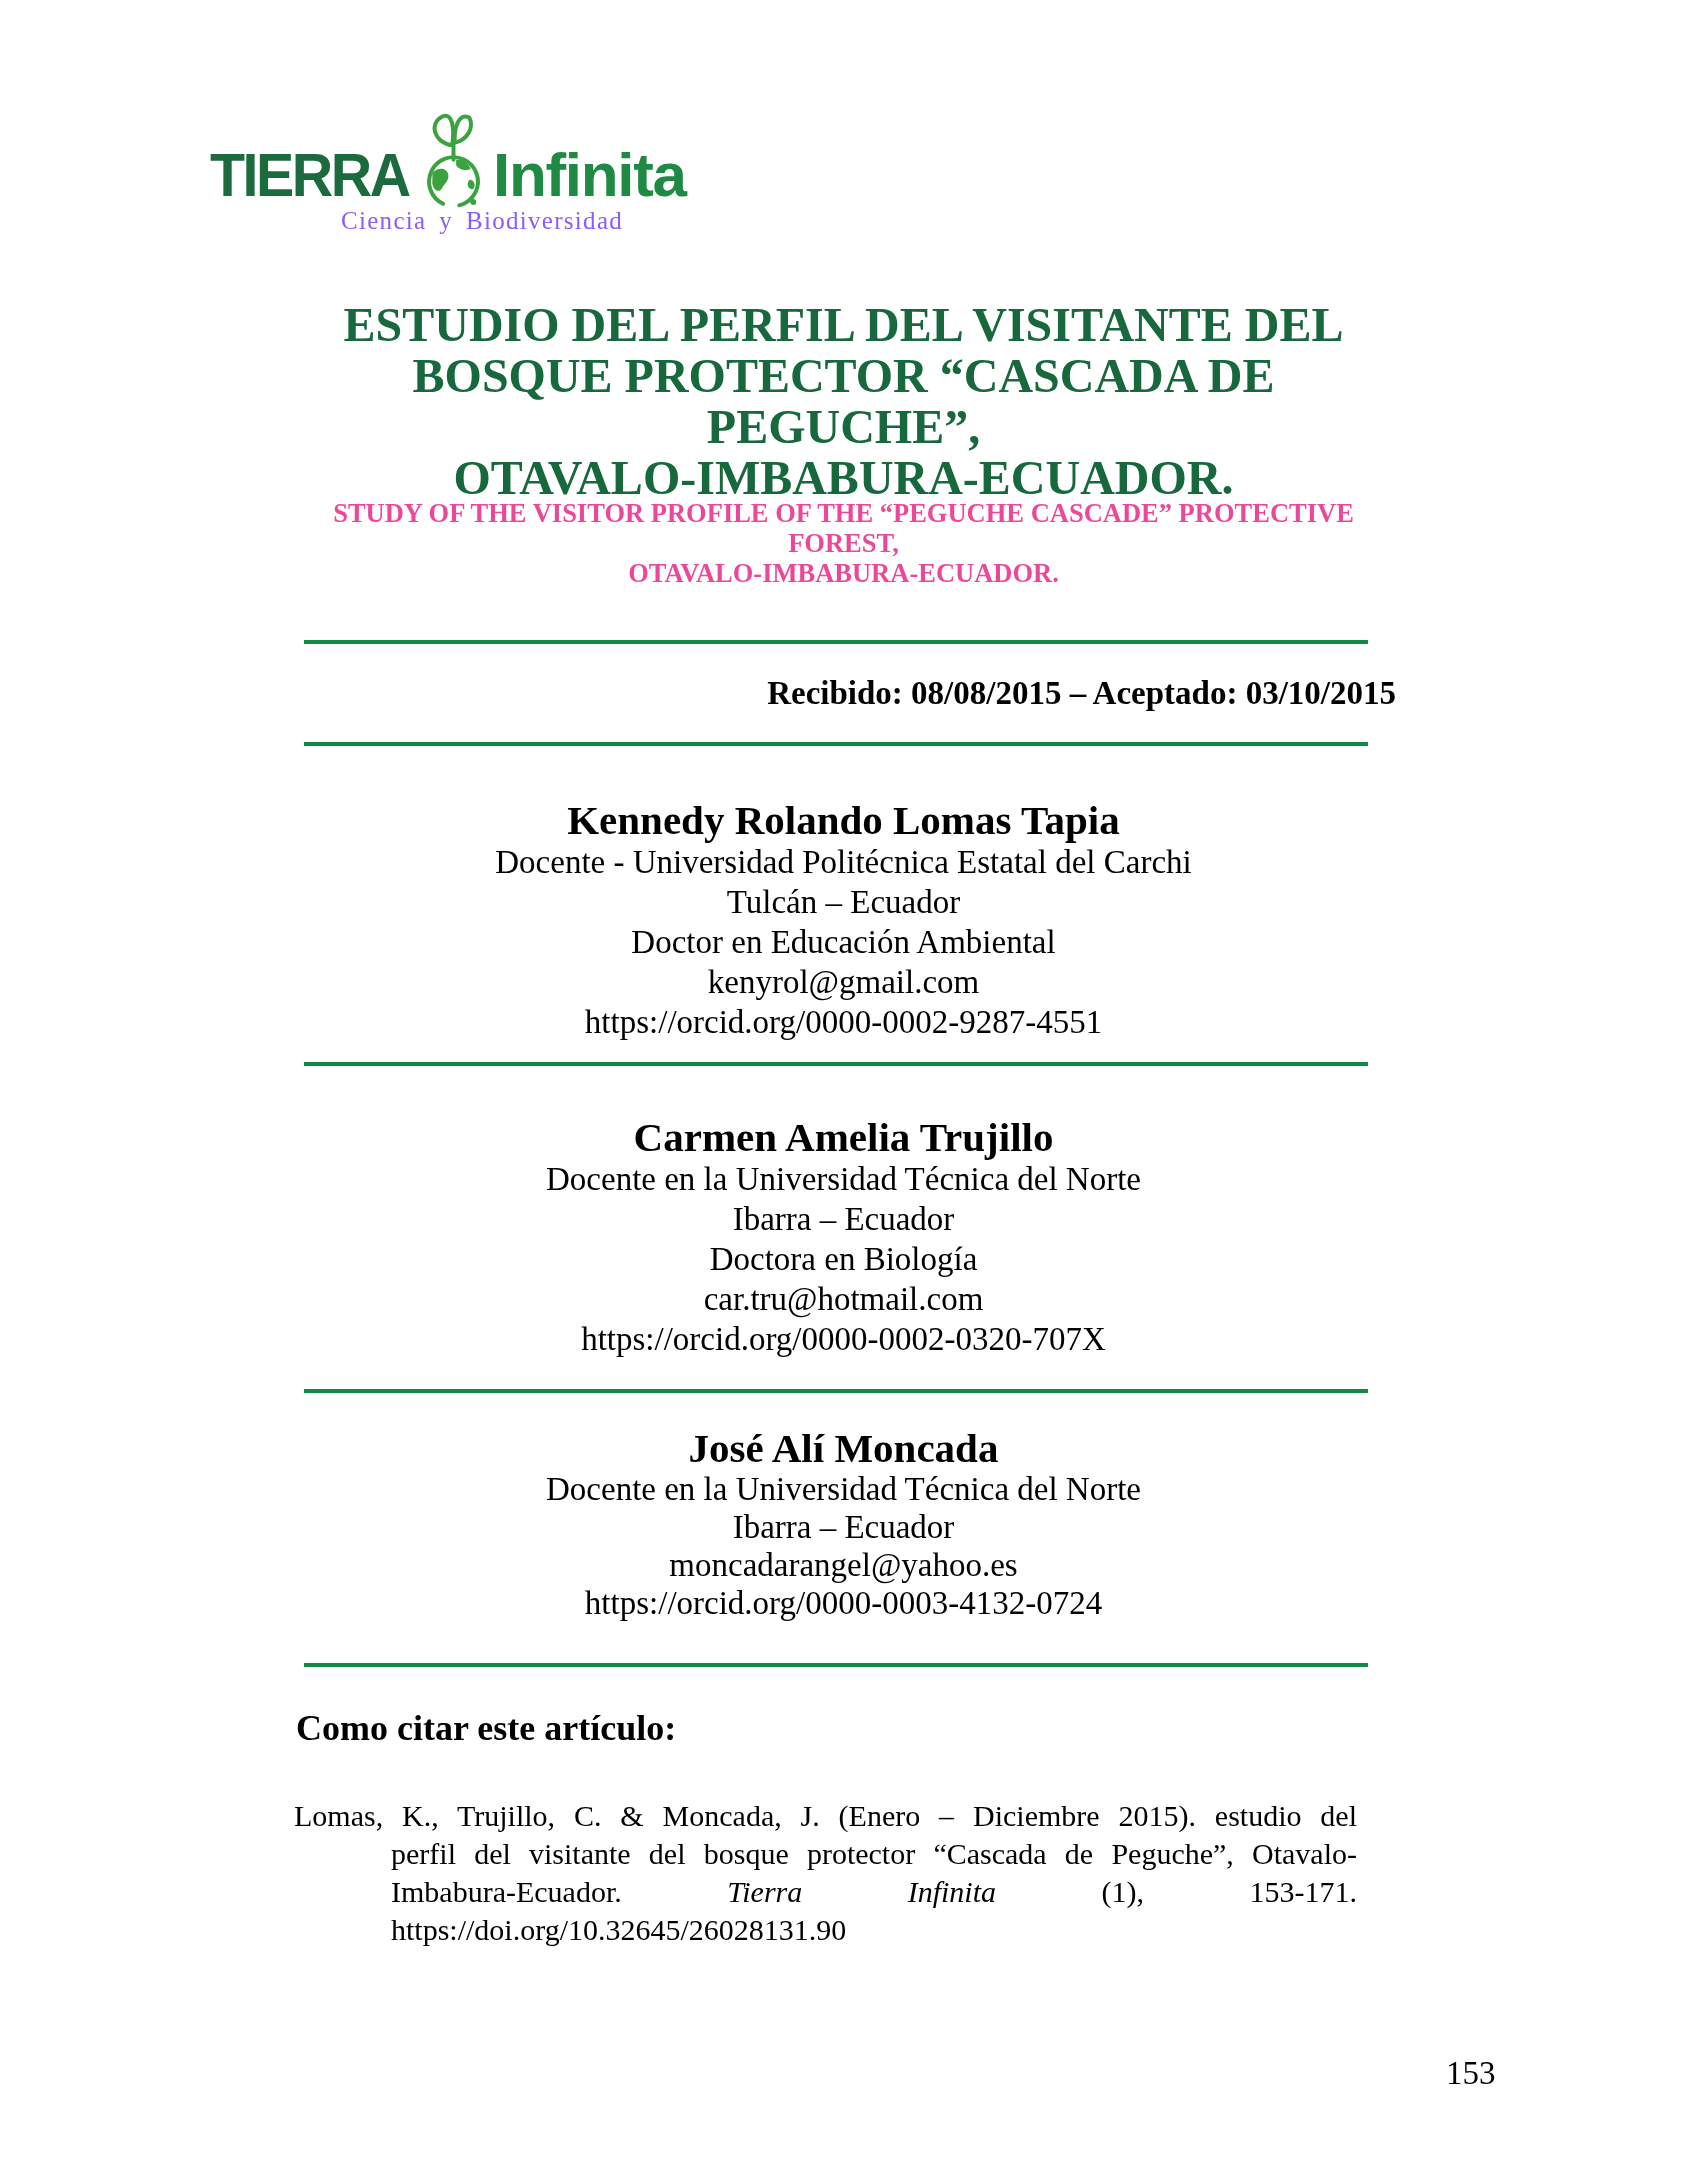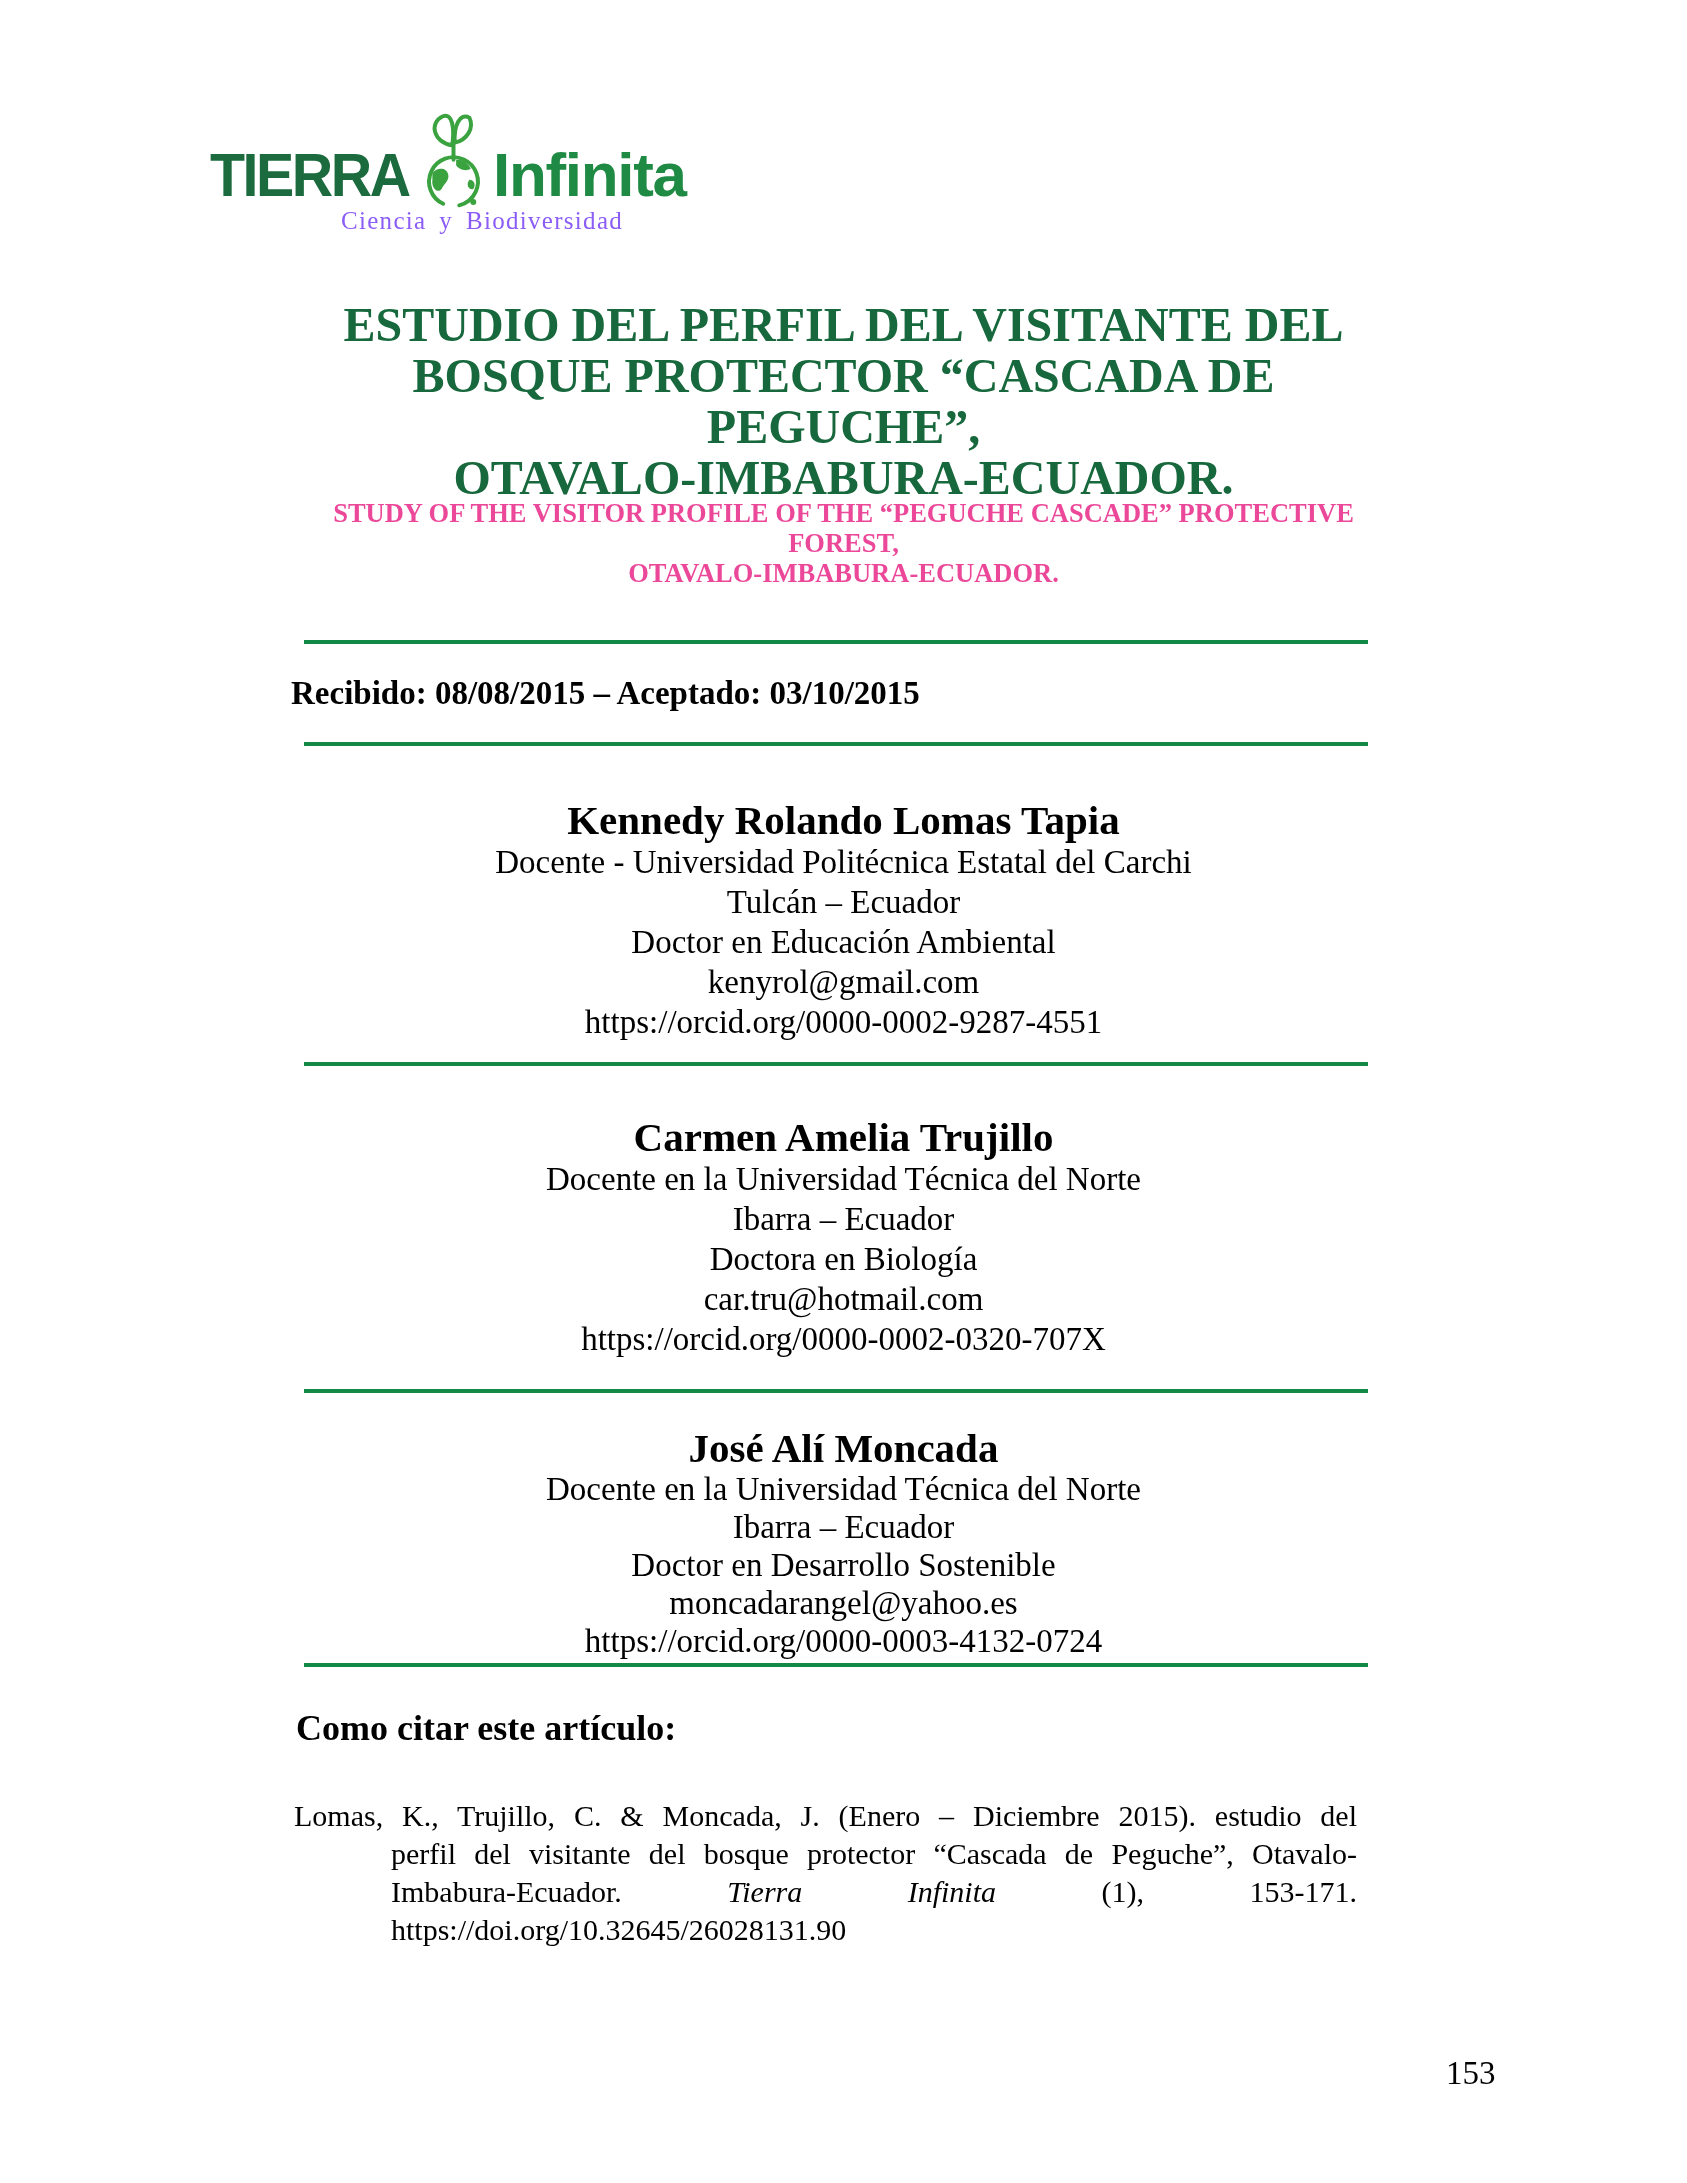--- a/index.html
+++ b/index.html
@@ -50,21 +50,21 @@
   
   .rule { position:absolute; left:304px; width:1064px; height:4px; background:#128a45; }
   .rule-1 { top:640px; }
   .rule-2 { top:742px; }
   .rule-3 { top:1062px; }
   .rule-4 { top:1389px; }
   .rule-5 { top:1663px; }
 
   .dates {
     position:absolute; left:291px; top:675px; width:1105px;
-    text-align:left; font-weight:bold; font-size:33px; line-height:37px;
+    text-align:right; font-weight:bold; font-size:33px; line-height:37px;
   }
 
   
   .author { position:absolute; left:291px; width:1105px; text-align:center; }
   .author-1 { top:798px; }
   .author-2 { top:1115px; }
   .author-3 { top:1426px; }
   .author .name { font-weight:bold; font-size:41px; line-height:44px; }
   .author .line { font-size:33px; line-height:40px; }
   .author-3 .line { line-height:38px; }
@@ -148,21 +148,20 @@
     <div class="line">car.tru@hotmail.com</div>
     <div class="line">https://orcid.org/0000-0002-0320-707X</div>
   </div>
 
   <div class="rule rule-4"></div>
 
   <div class="author author-3">
     <div class="name">José Alí Moncada</div>
     <div class="line">Docente en la Universidad Técnica del Norte</div>
     <div class="line">Ibarra – Ecuador</div>
-    <div class="line">Doctor en Desarrollo Sostenible</div>
     <div class="line">moncadarangel@yahoo.es</div>
     <div class="line">https://orcid.org/0000-0003-4132-0724</div>
   </div>
 
   <div class="rule rule-5"></div>
 
   <div class="cite-label">Como citar este artículo:</div>
 
   <div class="cite">
     <div class="cite-line just">Lomas, K., Trujillo, C. &amp; Moncada, J. (Enero – Diciembre 2015). estudio del</div>

